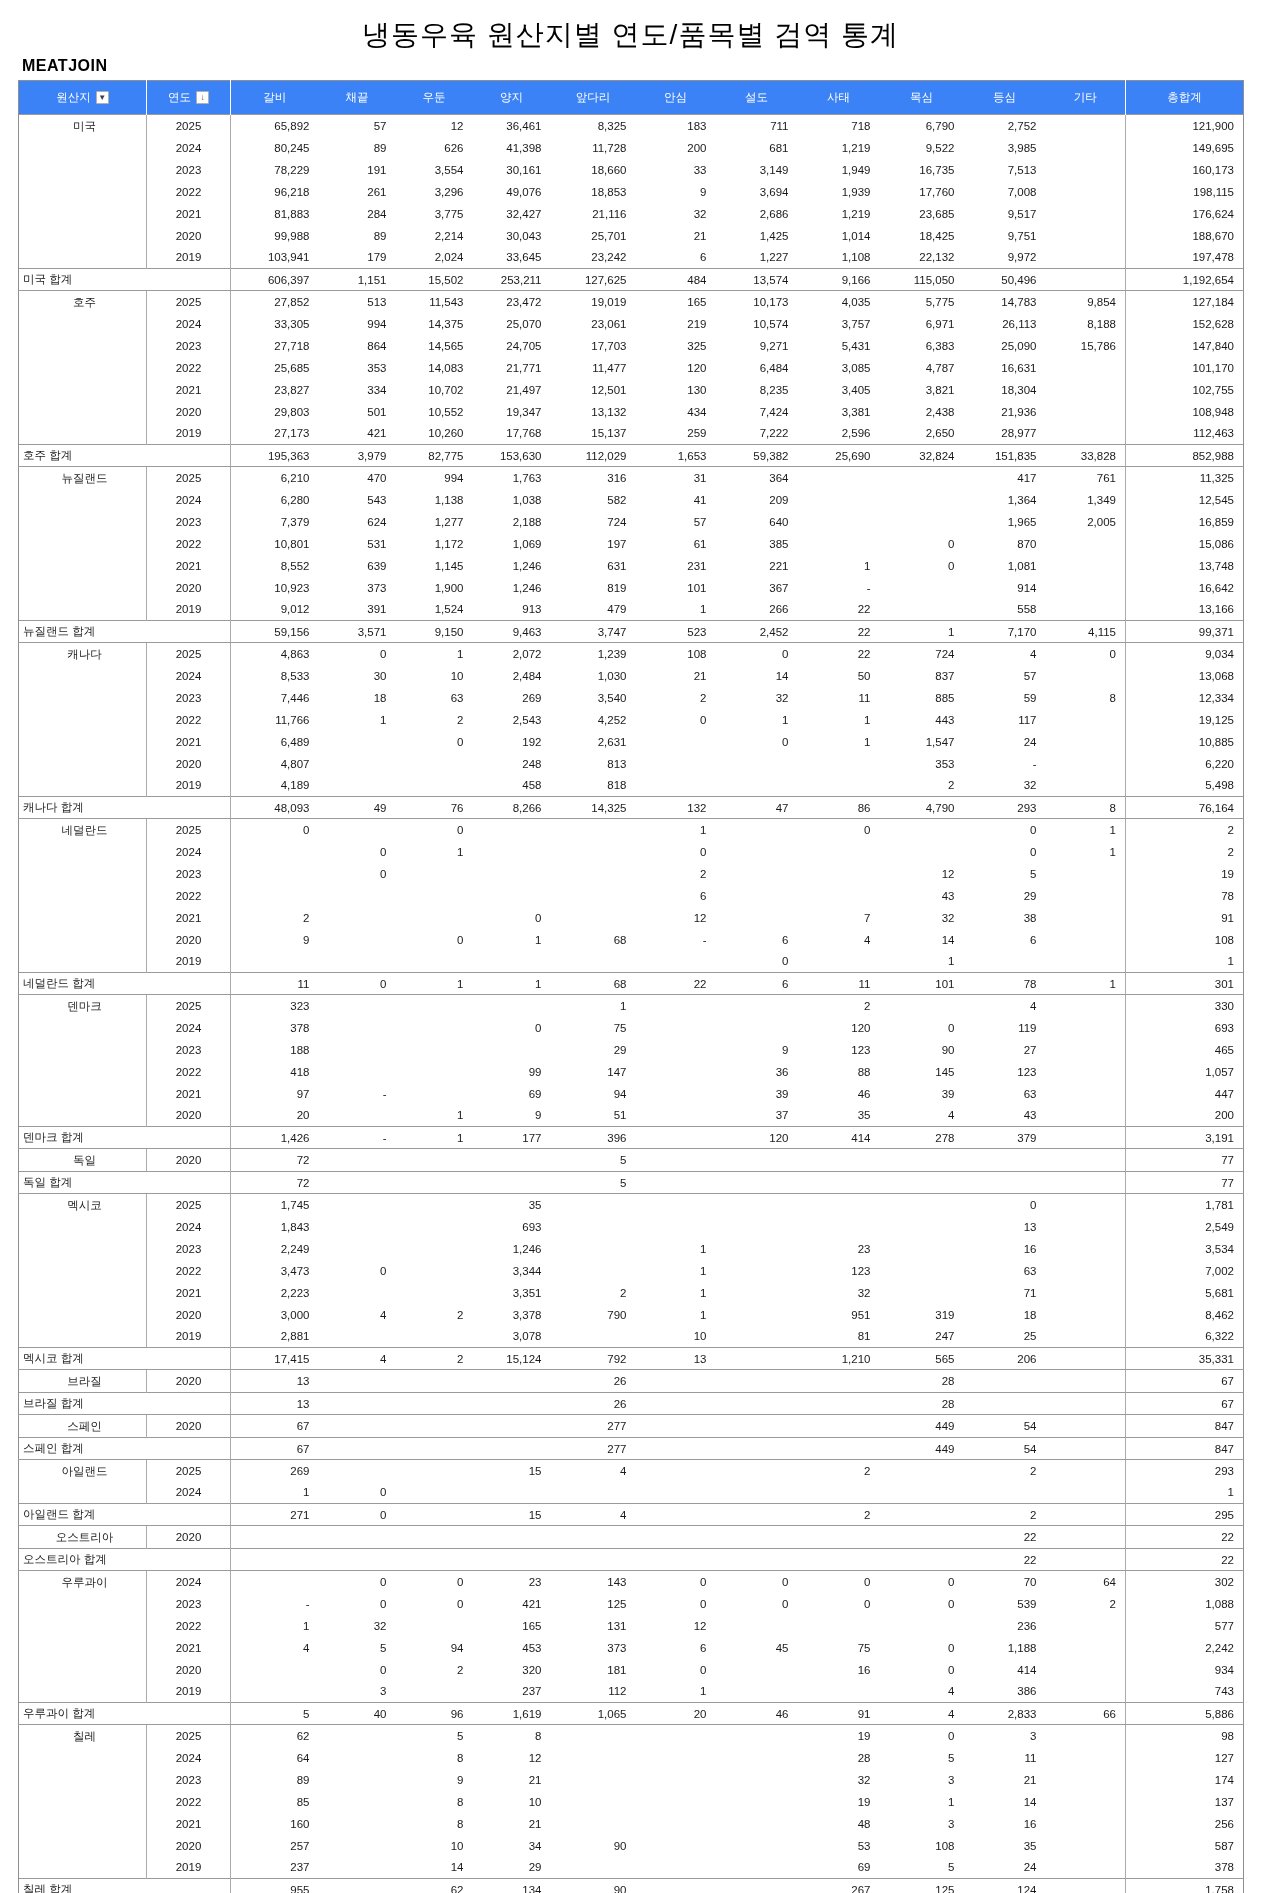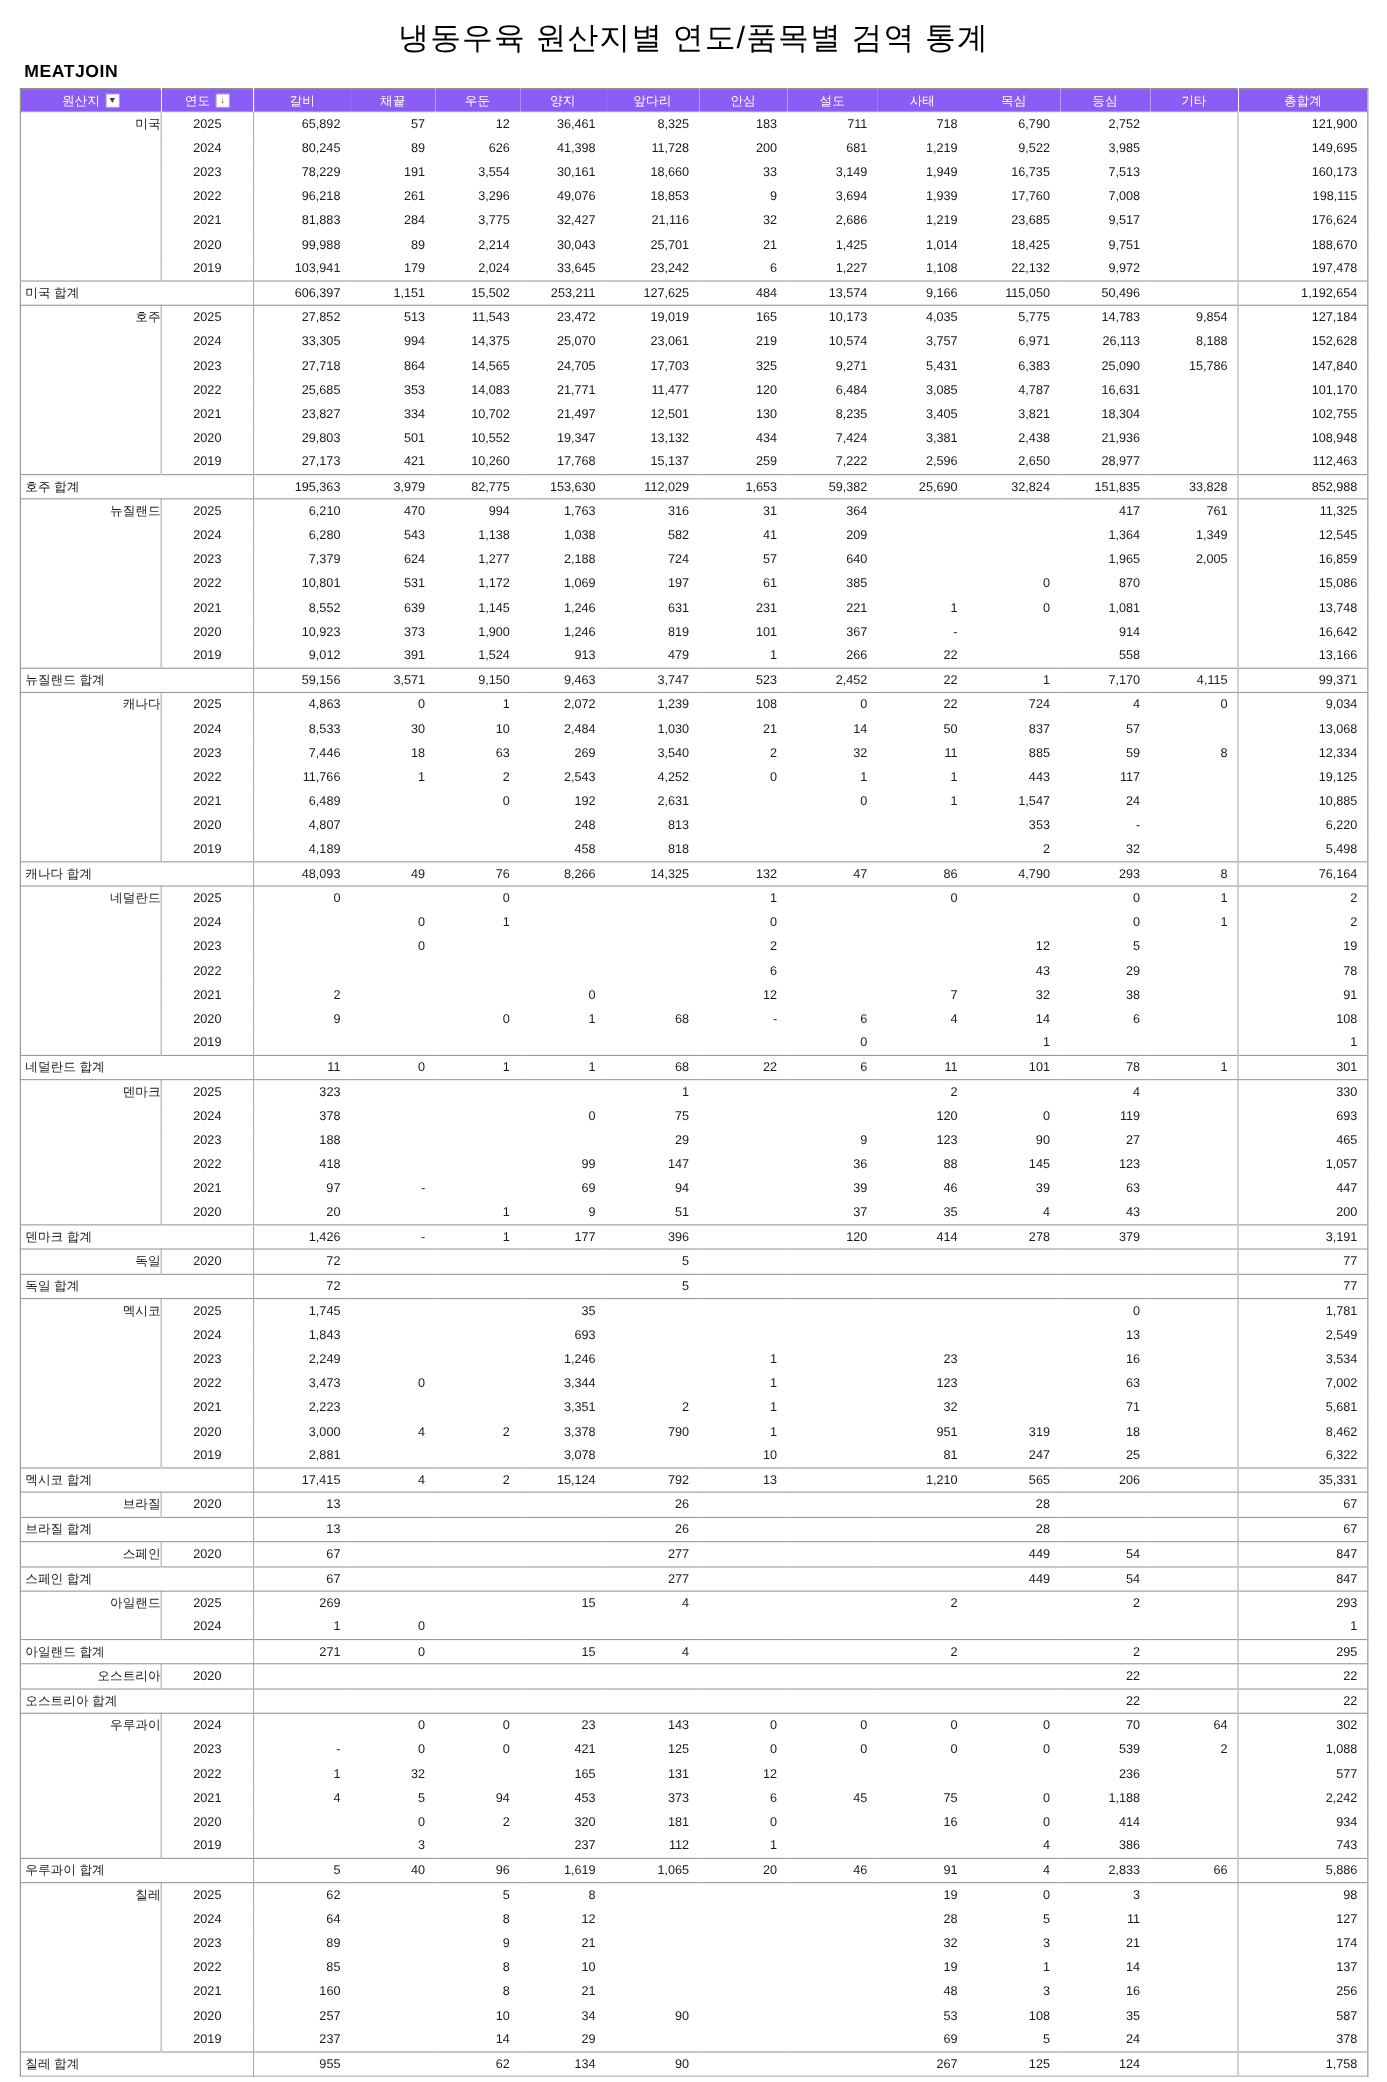--- a/index.html
+++ b/index.html
@@ -5,30 +5,30 @@
   * { box-sizing: border-box; margin: 0; padding: 0; }
   html,body { background:#fff; width:1261px; }
   body { font-family:"Liberation Sans","DejaVu Sans",sans-serif; color:#1a1a1a; }
   .page-header { position:relative; height:80px; }
   .title { position:absolute; top:16px; left:0; right:0; text-align:center;
            font-size:28px; font-weight:400; color:#000; letter-spacing:1px; }
   .logo { position:absolute; top:57px; left:22px; font-size:16px; font-weight:700;
           color:#000000; letter-spacing:0.5px; }
   table { border-collapse:collapse; table-layout:fixed; width:1225px; margin-left:18px;
           font-size:11.5px; border:1px solid #8f8f8f; }
-  th { background:#8b5cf6; color:#fff; font-weight:400; height:21px; font-size:11.5px;
+  th { background:#3b82f6; color:#fff; font-weight:400; height:34px; font-size:11.5px;
        text-align:center; position:relative; padding:0 2px; white-space:nowrap; }
   th.sep { border-left:1px solid rgba(255,255,255,0.45); }
   .icon-box { display:inline-block; width:13px; height:13px; background:#fff;
               border:1px solid #b0b0b0; color:#3d3d3d; font-size:8px; line-height:12px;
               text-align:center; vertical-align:middle; margin-left:5px; border-radius:1px; }
   td { height:22px; white-space:nowrap; overflow:hidden; }
   td.num { text-align:right; padding-right:9px; }
   td.year { text-align:center; }
-  td.origin { text-align:right; padding-left:4px; vertical-align:top; line-height:22px;
+  td.origin { text-align:center; padding-left:4px; vertical-align:top; line-height:22px;
               border-left:1px solid #8f8f8f; border-right:1px solid #ababab; }
   td.year { border-right:1px solid #ababab; }
   td.total { border-left:1px solid #ababab; border-right:1px solid #8f8f8f; }
   td.sublabel { text-align:left; padding-left:4px; border-left:1px solid #8f8f8f;
                 border-right:1px solid #ababab; }
   tr.subtotal td { border-top:1px solid #9a9a9a; border-bottom:1px solid #9a9a9a; }
   tr.group-start td { border-top:1px solid #9a9a9a; }
 </style>
 </head>
 <body>

